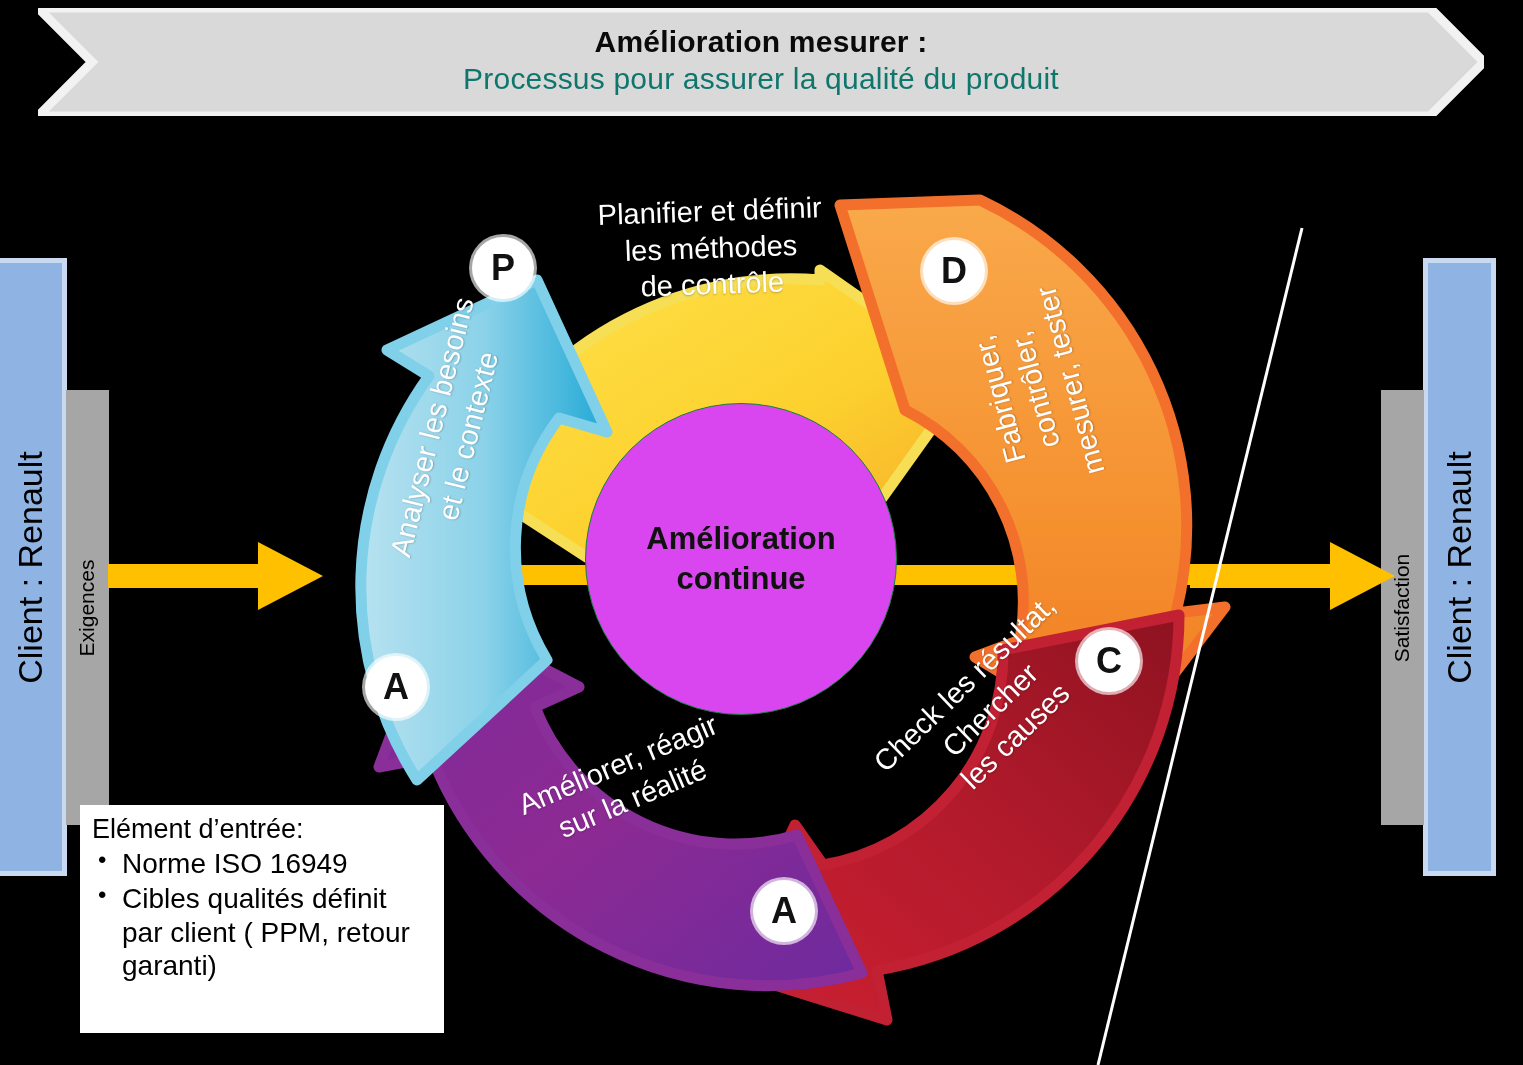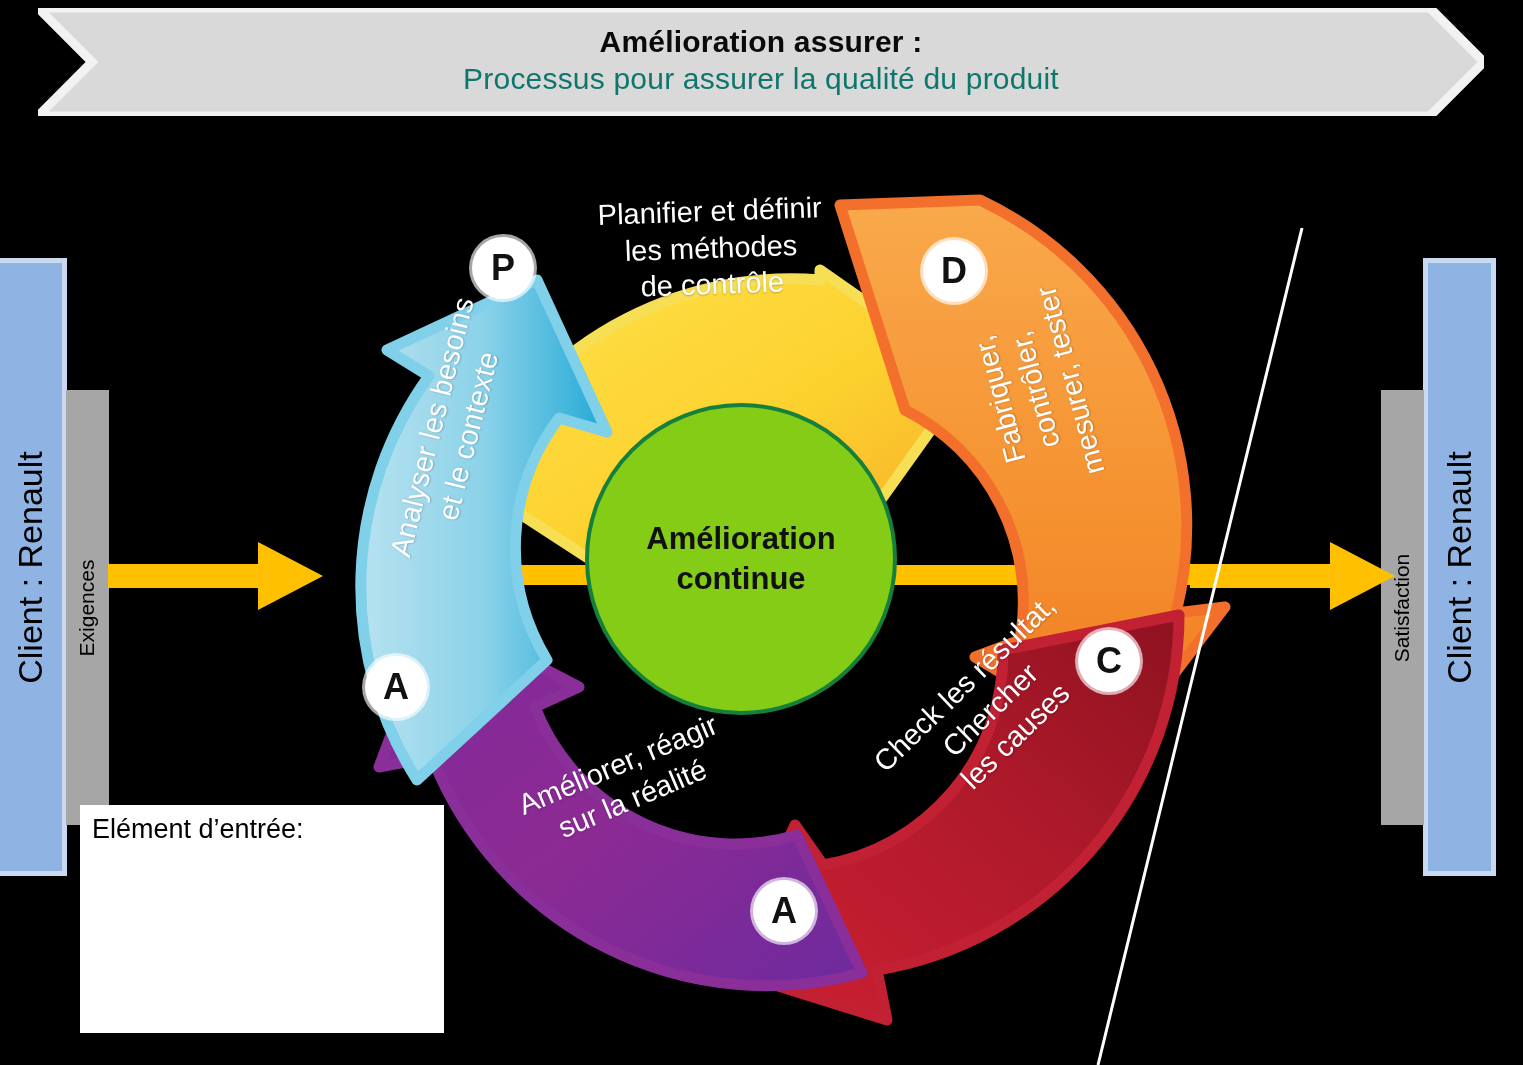--- a/index.html
+++ b/index.html
@@ -120,22 +120,22 @@
   #badge-c  { left: 753px; top: 495px; }
   #badge-a2 { left: 428px; top: 745px; }
   #badge-a1 { left: 40px;  top: 521px; }
 
   
   #center-circle {
     position: absolute;
     left: 585px; top: 403px;
     width: 312px; height: 312px;
     border-radius: 50%;
-    background: #84cc16;
-    border: 4px solid #15803d;
+    background: #d946ef;
+    border: 1px solid #15803d;
     box-sizing: border-box;
     display: flex; align-items:center; justify-content:center;
     text-align: center;
     z-index: 6;
   }
   #center-circle span {
     font-size: 31px; font-weight: bold; color: #111;
     line-height: 1.3; white-space: pre-line;
   }
 
@@ -165,21 +165,21 @@
 </head>
 <body>
 
 <div id="stage">
 
   <div id="header-banner">
     <svg viewBox="0 0 1446 108" preserveAspectRatio="none">
       <polygon points="0,0 1392,0 1446,54 1392,108 0,108 54,54" fill="#D9D9D9" stroke="#F2F2F2" stroke-width="9"></polygon>
     </svg>
     <div id="header-text-wrap">
-      <div class="hdr-line1">Amélioration assurer :</div>
+      <div class="hdr-line1">Amélioration mesurer :</div>
       <div class="hdr-line2">Processus pour assurer la qualité du produit</div>
     </div>
   </div>
 
   <div class="client-bar" id="client-left">
     <div class="vert-wrap">
       <span class="rot-up">Client : Renault</span>
     </div>
   </div>
   <div class="gray-bar" id="gray-left">
@@ -319,15 +319,19 @@
   </div>
 
   <div id="diag-line">
     <svg viewBox="0 0 300 850" preserveAspectRatio="none">
       <line x1="252" y1="8" x2="48" y2="845" stroke="#FFFFFF" stroke-width="3"></line>
     </svg>
   </div>
 
   <div id="note-box">
     <div id="note-title">Elément d’entrée:</div>
+    <ul id="note-list">
+      <li>Norme ISO 16949</li>
+      <li>Cibles qualités définit par client ( PPM, retour garanti)</li>
+    </ul>
   </div>
 
 </div>
 
 </body></html>

